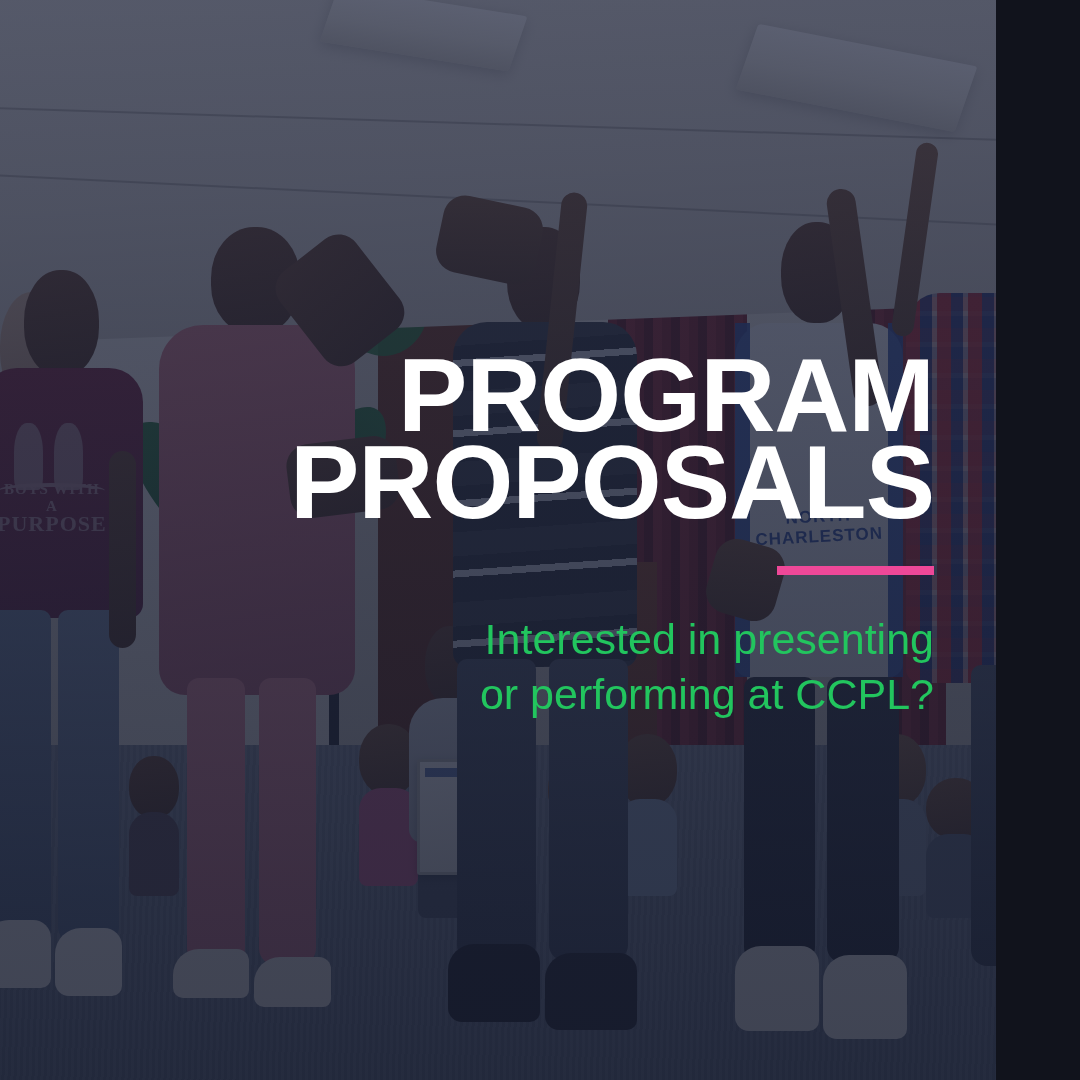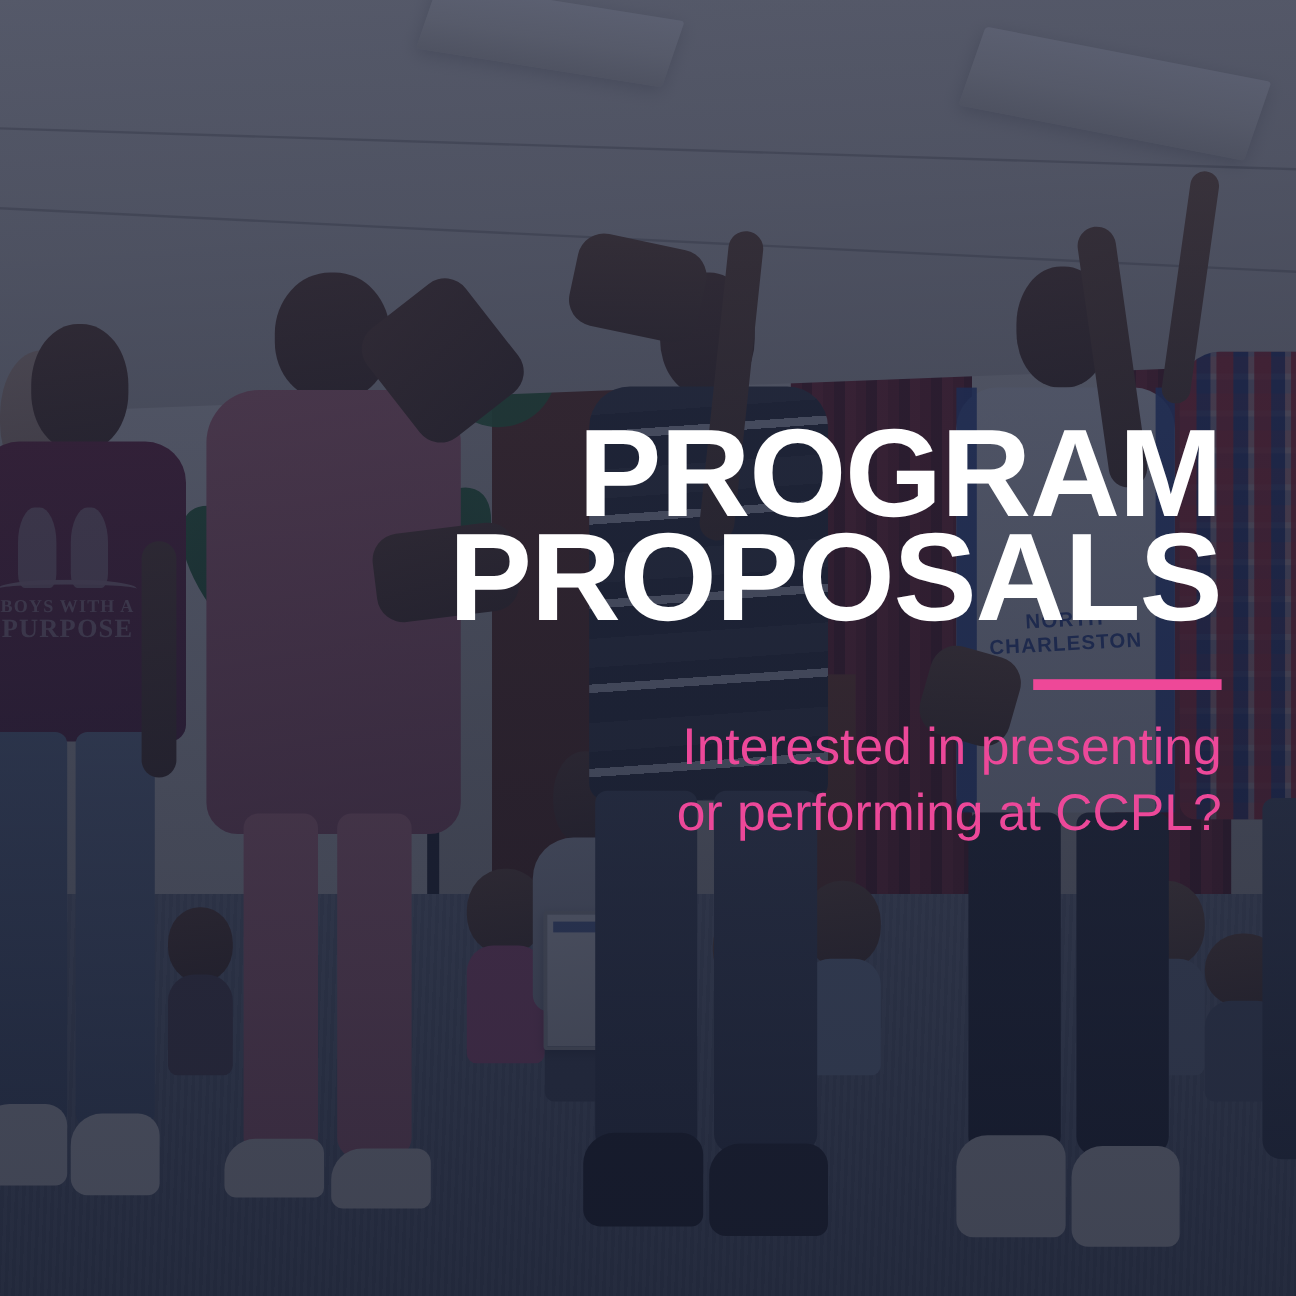--- a/index.html
+++ b/index.html
@@ -6,21 +6,21 @@
     margin: 0;
     padding: 0;
     background: #11131c;
   }
   body {
     font-family: "Liberation Sans", sans-serif;
   }
 
   .stage {
     position: relative;
-    width: 1080px;
+    width: 996px;
     height: 1080px;
     overflow: hidden;
     background: #2b2f3e;
   }
 
   
   .photo {
     position: absolute;
     inset: 0;
     overflow: hidden;
@@ -265,25 +265,25 @@
     font-family: "Liberation Sans", sans-serif;
   }
   .divider {
     display: inline-block;
     width: 157px;
     height: 9px;
     margin-top: 40px;
     background: #ee4898;
   }
   .subtitle {
-    color: #ec4899;
+    color: #22c55e;
     font-size: 43px;
     font-weight: 400;
     line-height: 55px;
-    margin: 16px 0 0 0;
+    margin: 33px 0 0 0;
     white-space: pre-line;
     font-family: "Liberation Sans", sans-serif;
   }
   .cta-wrap { margin-top: 34px; }
   .cta {
     display: inline-block;
     background: #ee4898;
     color: #ffffff;
     font-size: 32px;
     font-weight: 700;

